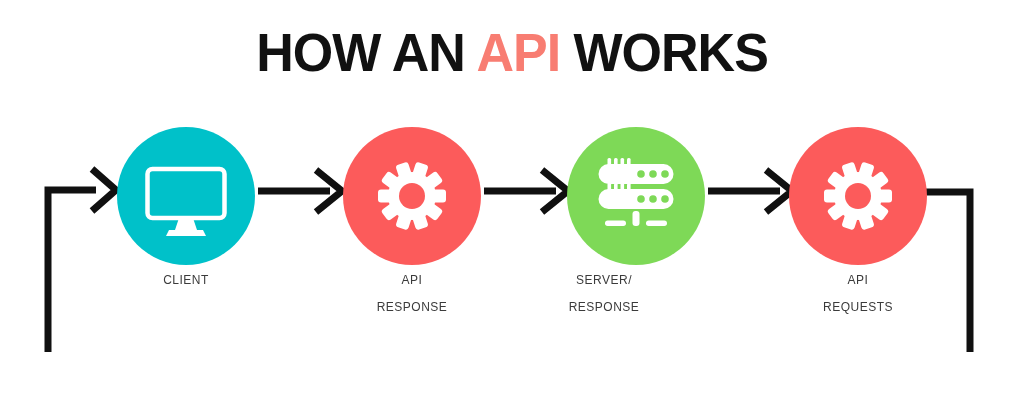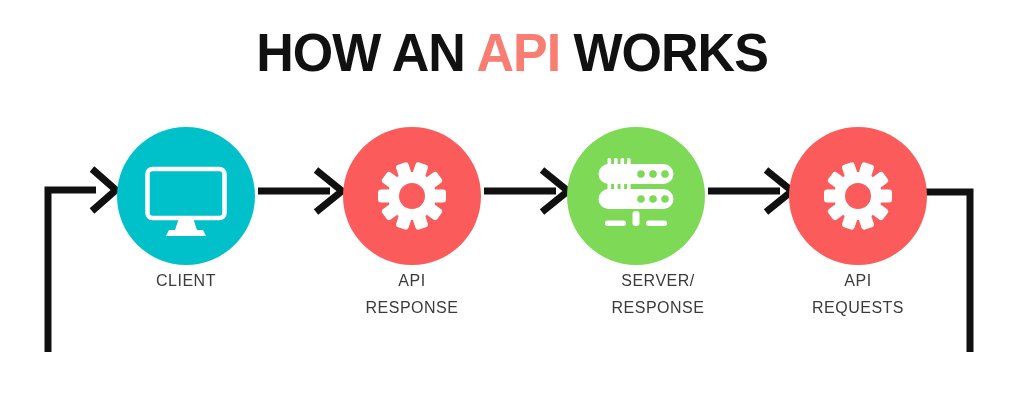--- a/index.html
+++ b/index.html
@@ -48,21 +48,21 @@
   }
   .bubble svg { display: block; }
   .gear-hole { fill: var(--c, #ccc); }
   .cutout { fill: var(--c, #ccc); }
   .label {
     position: absolute;
     top: 267px;
     width: 200px;
     text-align: center;
     color: #3b3b3b;
-    font-size: 16px;
+    font-size: 12px;
     line-height: 27px;
     letter-spacing: 0.5px;
     z-index: 2;
   }
 </style>
 </head>
 <body>
 
 <div class="canvas">
 
@@ -149,21 +149,21 @@
         <g class="cutout">
           <circle cx="5" cy="-22" r="3.8"></circle>
           <circle cx="17" cy="-22" r="3.8"></circle>
           <circle cx="29" cy="-22" r="3.8"></circle>
           <circle cx="5" cy="3" r="3.8"></circle>
           <circle cx="17" cy="3" r="3.8"></circle>
           <circle cx="29" cy="3" r="3.8"></circle>
         </g>
       </svg>
     </div>
-    <div class="label" style="left:558px;">
+    <div class="label" style="left:504px;">
       <div>SERVER/</div>
       <div>RESPONSE</div>
     </div>
   </div>
 
   <div class="node">
     <div class="bubble" style="left: 789px; top: 127px; --c: #fc5b5b;">
       <svg width="138" height="138" viewBox="-69 -69 138 138">
         <g fill="#ffffff">
           <rect x="-34" y="-6.5" width="68" height="13" rx="3"></rect>

